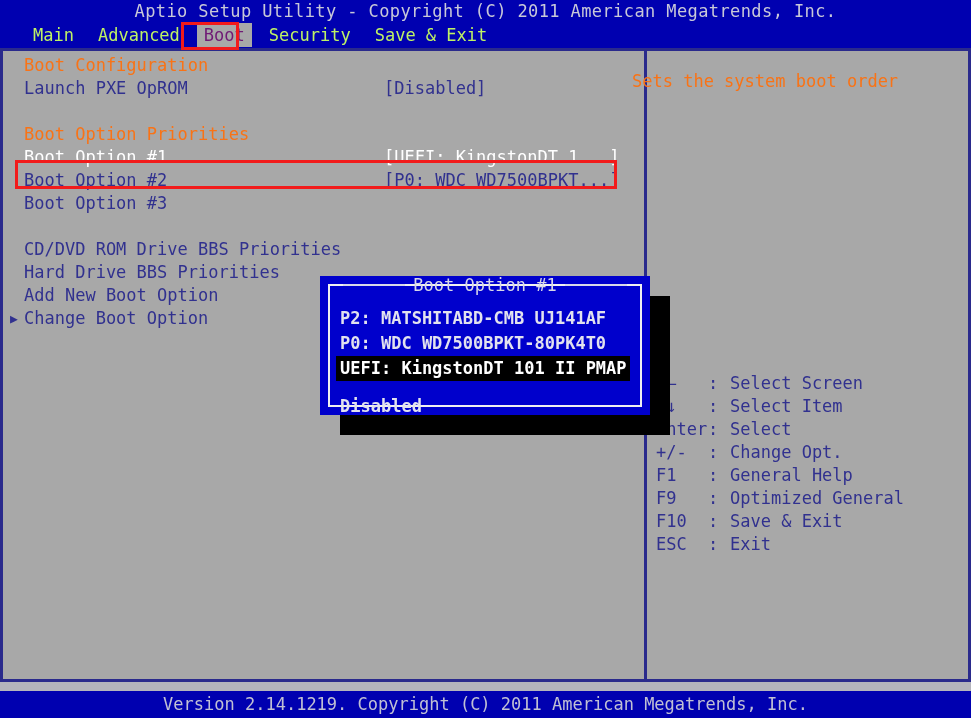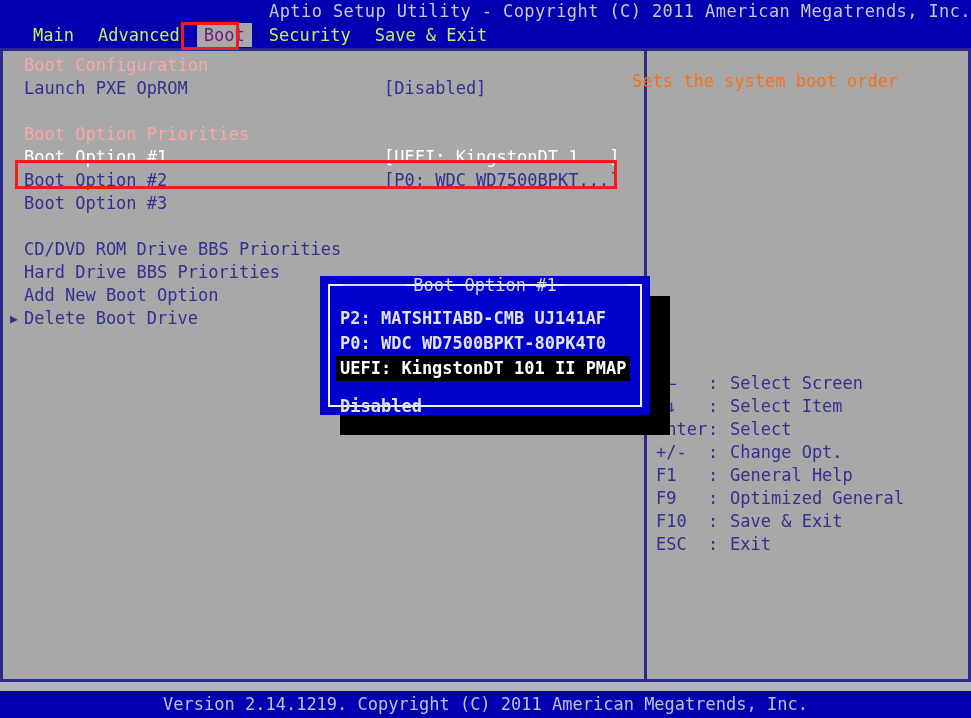--- a/index.html
+++ b/index.html
@@ -23,21 +23,21 @@
   
   #titlebar {
     position: absolute;
     left: 0; top: 0;
     width: 971px;
     height: 22px;
     background: #0000b0;
     color: #c8c8d8;
     font-size: 17px;
     line-height: 22px;
-    text-align: right;
+    text-align: center;
     letter-spacing: 0.4px;
     white-space: pre;
   }
 
   
   #menubar {
     position: absolute;
     left: 0; top: 22px;
     width: 971px;
     height: 26px;
@@ -118,21 +118,21 @@
   .row .lbl {
     position: absolute;
     left: 18px;
     top: 0;
   }
   .row .val {
     position: absolute;
     left: 378px;
     top: 0;
   }
-  .row.header .lbl { color: #fca5a5; }
+  .row.header .lbl { color: #f97316; }
   .row.selected { color: #ffffff; }
   .row.selected .lbl, .row.selected .val { color: #ffffff; }
   .spacer { height: 23px; }
   .arrowmark {
     position: absolute;
     left: 4px;
     top: 0;
     color: #31318f;
     font-size: 13px;
     line-height: 23px;
@@ -310,21 +310,21 @@
       <div class="row"><span class="lbl">Launch PXE OpROM</span><span class="val">[Disabled]</span></div>
       <div class="spacer"></div>
       <div class="row header"><span class="lbl">Boot Option Priorities</span></div>
       <div class="row selected"><span class="lbl">Boot Option #1</span><span class="val">[UEFI: KingstonDT 1...]</span></div>
       <div class="row"><span class="lbl">Boot Option #2</span><span class="val">[P0: WDC WD7500BPKT...]</span></div>
       <div class="row"><span class="lbl">Boot Option #3</span></div>
       <div class="spacer"></div>
       <div class="row"><span class="lbl">CD/DVD ROM Drive BBS Priorities</span></div>
       <div class="row"><span class="lbl">Hard Drive BBS Priorities</span></div>
       <div class="row"><span class="lbl">Add New Boot Option</span></div>
-      <div class="row"><span class="arrowmark">▶</span><span class="lbl">Delete Boot Drive</span></div>
+      <div class="row"><span class="arrowmark">▶</span><span class="lbl">Change Boot Option</span></div>
     </div>
   <div id="boot1-annotation" style="border-color: rgb(242, 27, 27);"></div>
 
   <div id="helptext">Sets the system boot order</div>
   <div id="legend">
       <div class="legend-row"><span class="legend-key">→←</span><span class="legend-sep">:</span><span>Select Screen</span></div>
       <div class="legend-row"><span class="legend-key">↑↓</span><span class="legend-sep">:</span><span>Select Item</span></div>
       <div class="legend-row"><span class="legend-key">Enter</span><span class="legend-sep">:</span><span>Select</span></div>
       <div class="legend-row"><span class="legend-key">+/-</span><span class="legend-sep">:</span><span>Change Opt.</span></div>
       <div class="legend-row"><span class="legend-key">F1</span><span class="legend-sep">:</span><span>General Help</span></div>

